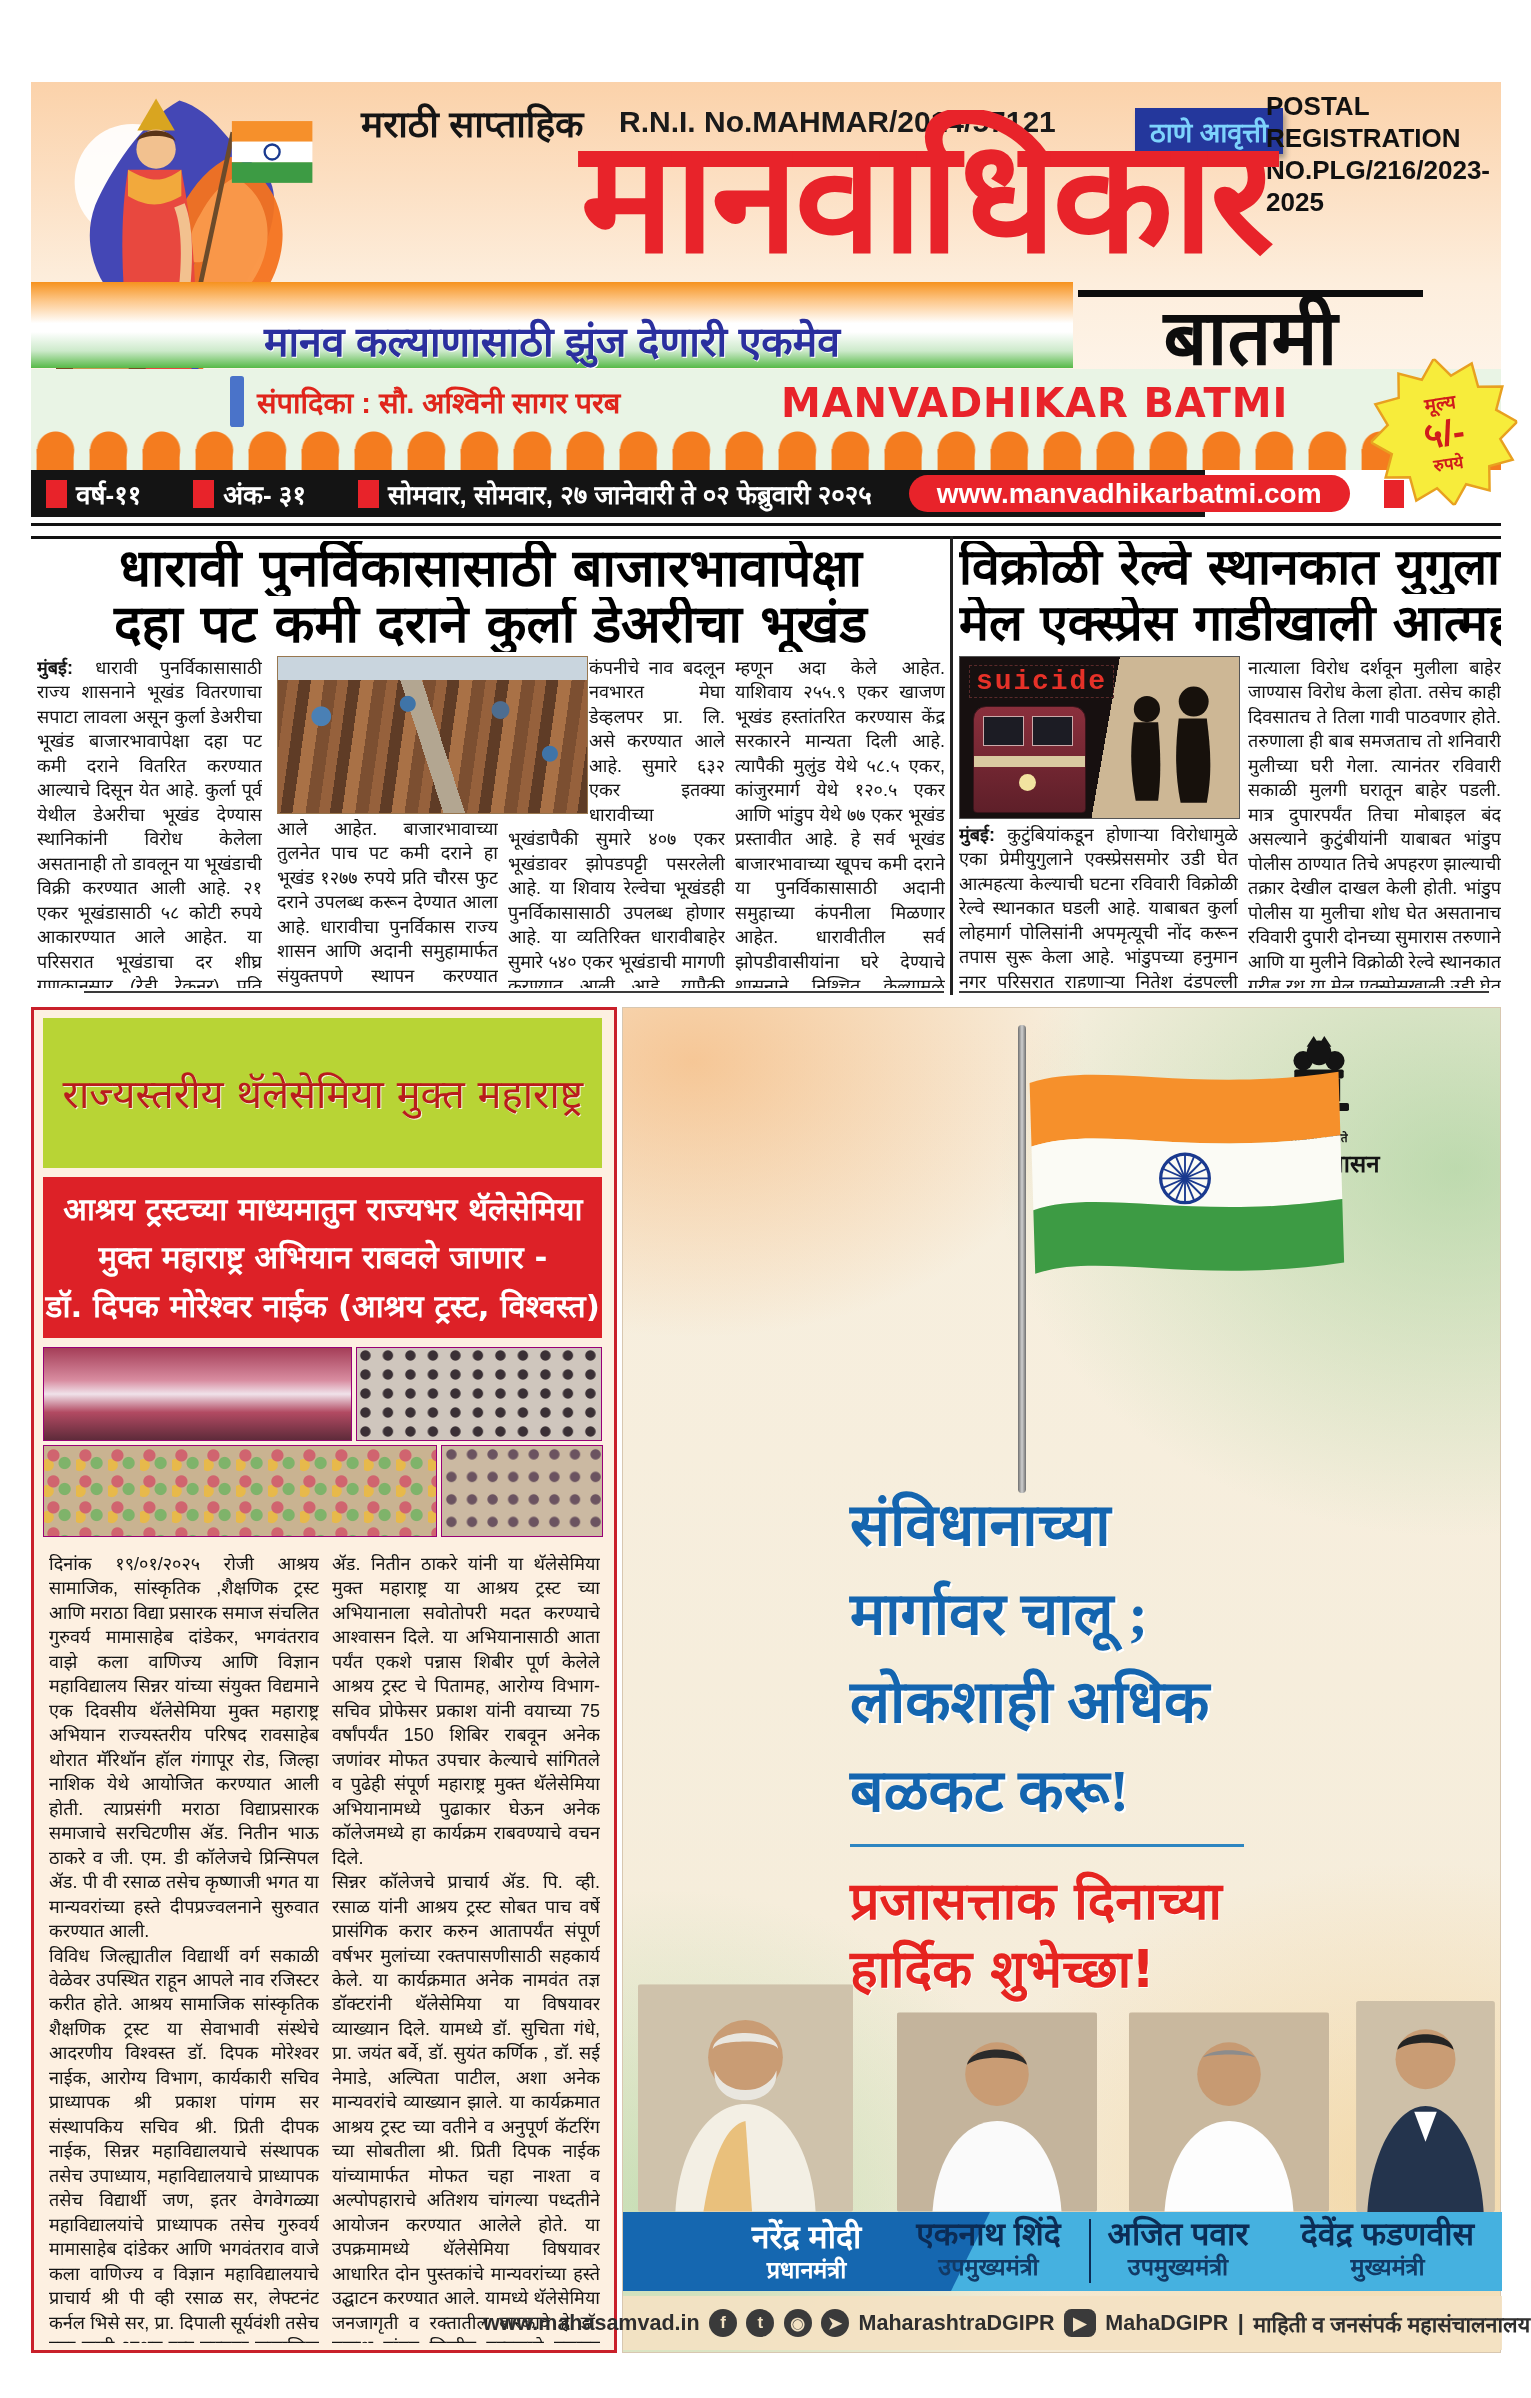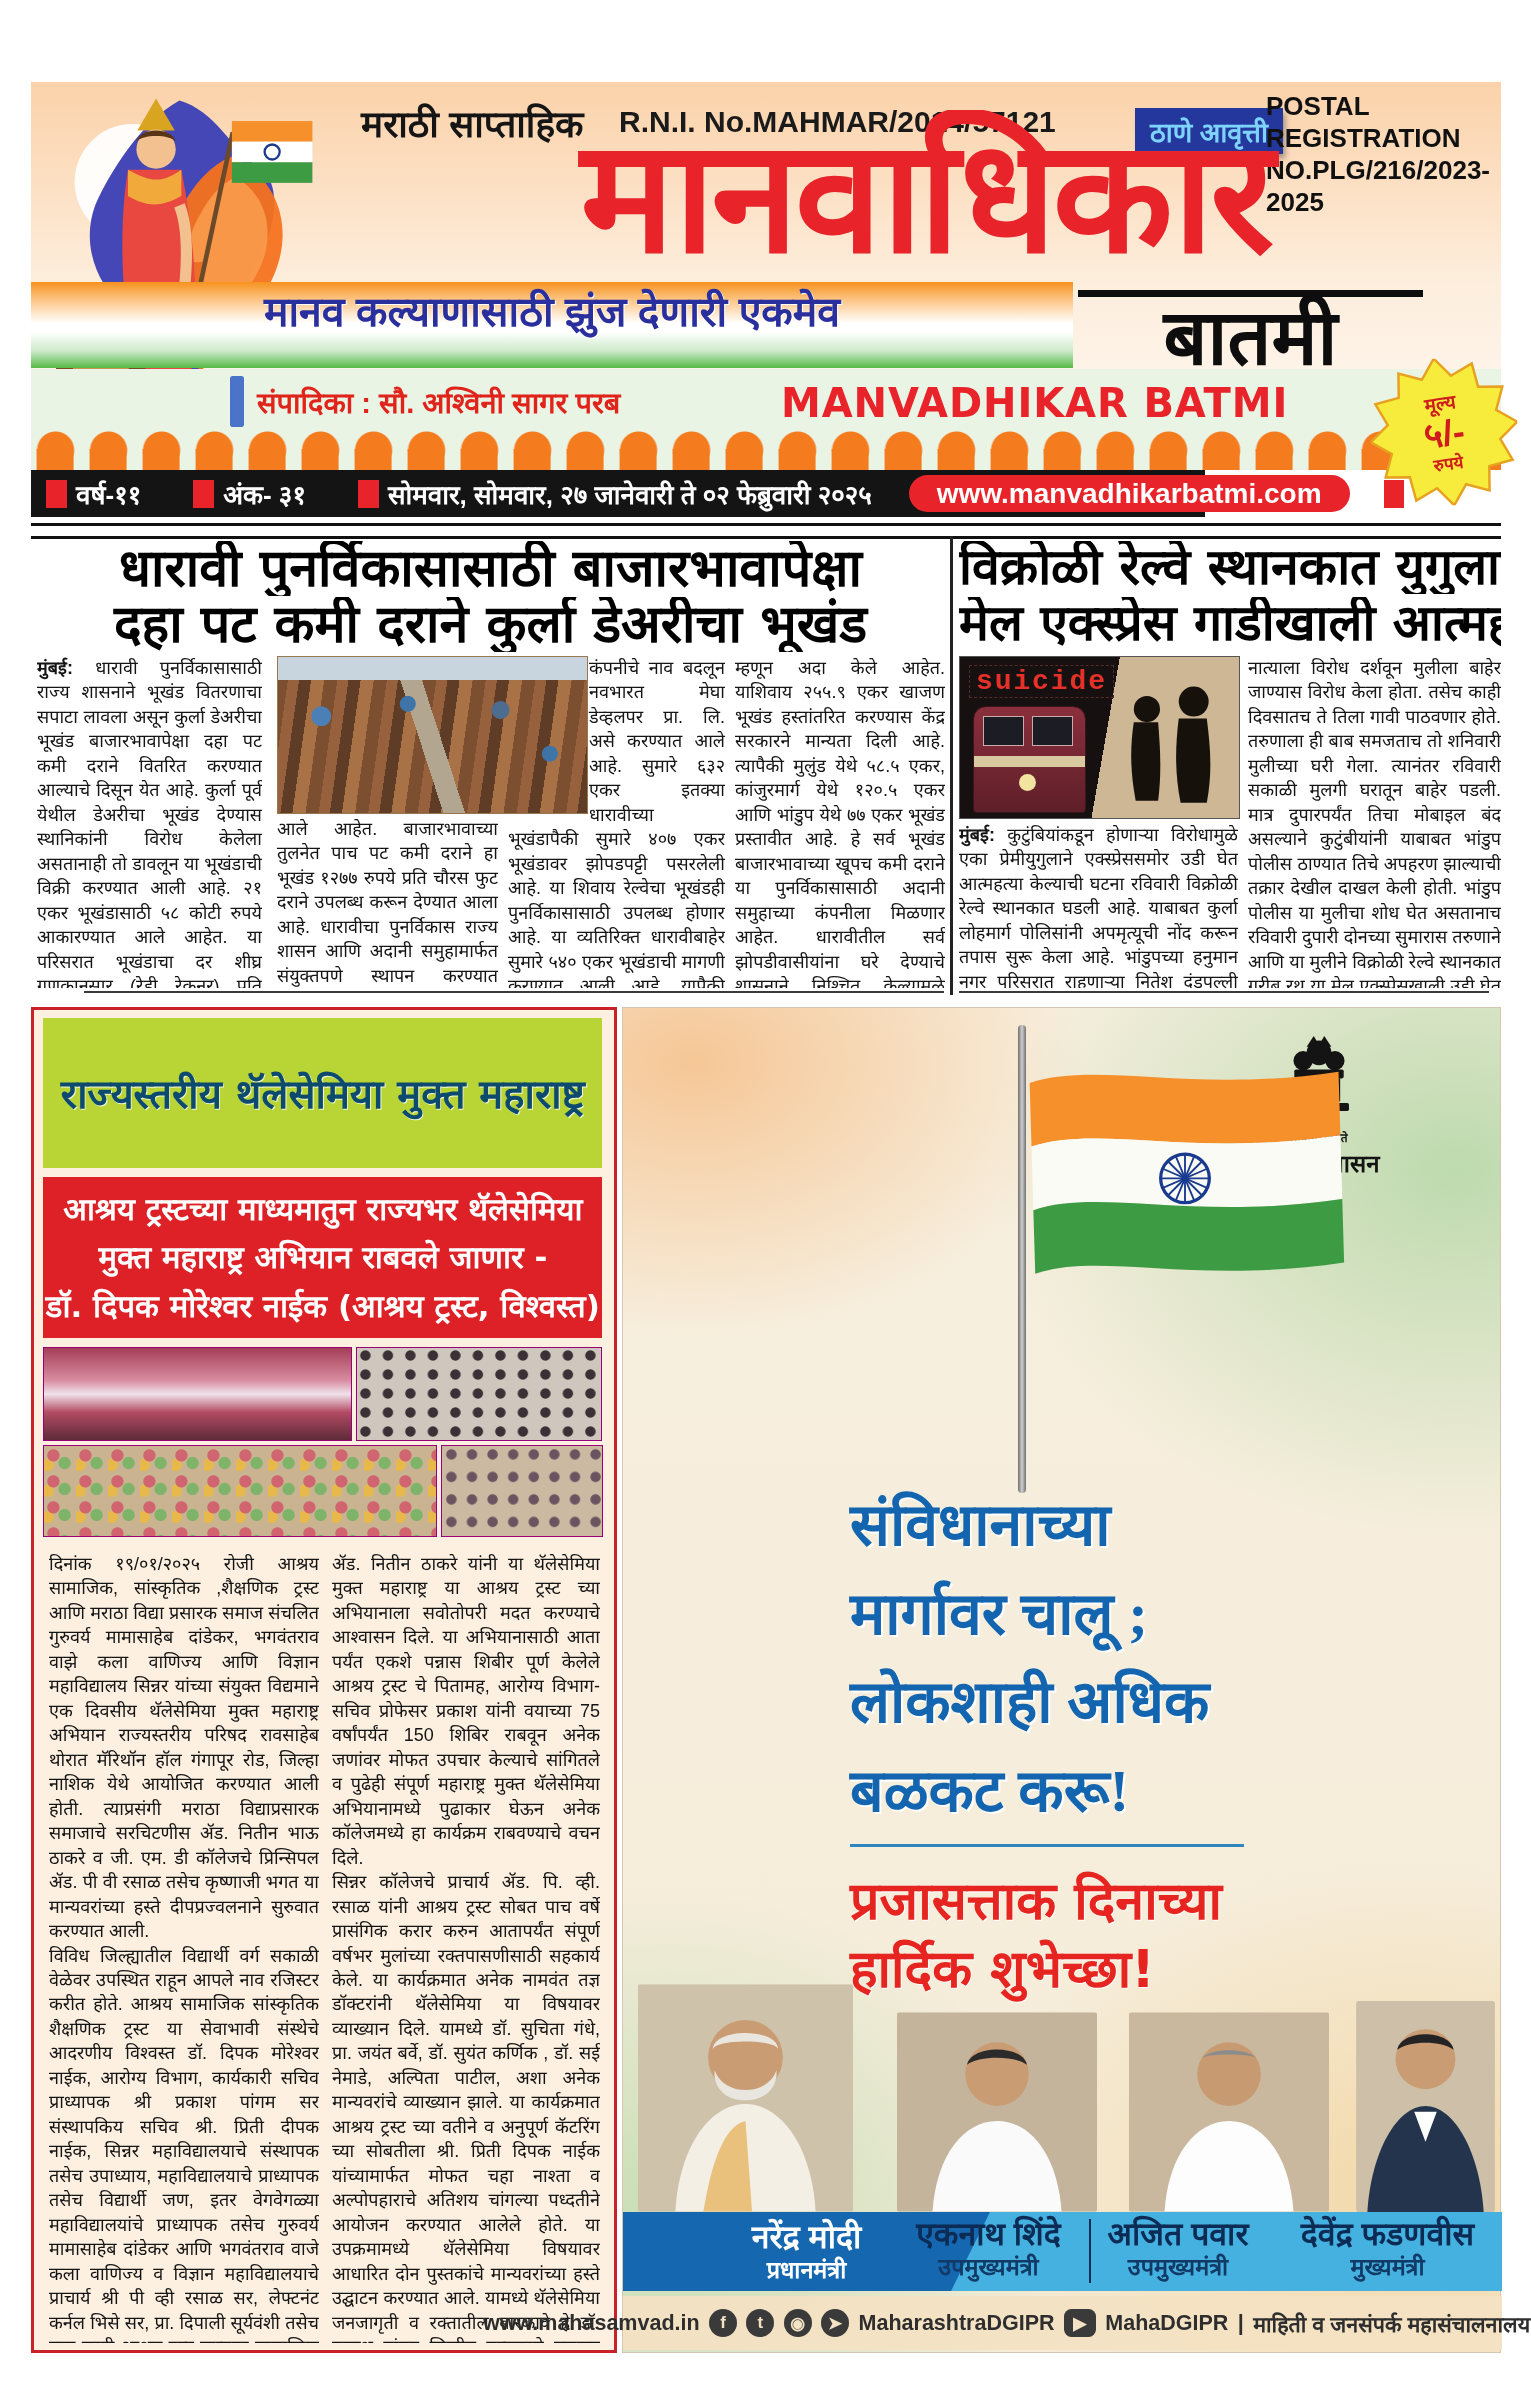--- a/index.html
+++ b/index.html
@@ -11,21 +11,21 @@
   .weekly{left:330px;top:15px;font-size:37px;font-weight:800;color:#151515;}
   .rni{left:588px;top:22.5px;font-size:30px;font-weight:800;color:#1a1a1a;}
   .edition{left:1104px;top:26px;background:#24379c;color:#7dd3fc;font-size:27px;font-weight:700;
     padding:4.7px 15px;box-shadow:2.8px 4.7px 5.6px rgba(60,60,60,.45);}
   .postal{left:1235px;top:9.4px;width:281px;font-size:26px;font-weight:800;line-height:1.22;color:#111;}
   .bigtitle{left:309px;top:28px;width:1171px;height:173px;font-size:157px;line-height:173px;font-weight:900;
     color:#e8232a;text-align:center;white-space:nowrap;overflow:hidden;letter-spacing:-3.7px;
     font-family:"DejaVu Sans",sans-serif;}
   .band{left:0;top:200px;width:1042px;height:86px;
     background:linear-gradient(180deg,#f6921e 0%,#fdc88b 22%,#ffffff 48%,#ffffff 58%,#cdeacb 80%,#57b947 100%);
-    display:flex;align-items:flex-start;justify-content:center;}
+    display:flex;align-items:flex-end;justify-content:center;}
   .band .tagline{font-size:41px;font-weight:800;color:#2a2f9e;text-shadow:0.9px 0.9px 0 #fff;}
   .batmi{left:1047px;top:208px;width:345px;height:81px;border-top:7.5px solid #0d0d0d;
     font-size:77px;font-weight:900;color:#0d0d0d;text-align:center;line-height:81px;overflow:hidden;
     font-family:"DejaVu Sans",sans-serif;}
   .editorstrip{left:0;top:287px;width:1470px;height:62px;background:#e9f4e5;}
   .editorrow{left:199px;top:294px;height:51px;display:flex;align-items:center;}
   .editorbar{width:14px;height:51px;background:#4a73c9;border-radius:2.8px;margin-right:13px;}
   .editortext{font-size:29px;font-weight:800;color:#e0241b;}
   .manvbatmi{left:750px;top:298px;font-size:40px;font-weight:900;color:#e8232a;letter-spacing:0.9px;
     font-family:"DejaVu Sans",sans-serif;}
@@ -69,21 +69,21 @@
     letter-spacing:1.9px;font-family:"Liberation Mono",monospace;border:0.9px dashed #5a2a2a;padding:0 5.6px;}
   .train{position:absolute;left:13px;top:49px;width:111px;height:105px;background:linear-gradient(180deg,#8a2f3c,#5e1f29);
     border-radius:13px 13px 3.7px 3.7px;border:1.9px solid #3a151b;}
   .train .ws{position:absolute;left:9.4px;top:9.4px;width:39px;height:28px;background:#1c1c24;border:1.9px solid #caa;}
   .train .ws2{left:58px;}
   .train .stripe{position:absolute;left:0;top:49px;width:100%;height:11.2px;background:#d9c9a0;}
   .train .lamp{position:absolute;left:45px;top:67px;width:17px;height:17px;border-radius:50%;background:#f2e3a0;}
   
   .leftbox{left:31px;top:1007px;width:586px;height:1346px;border:3.7px solid #c9202a;background:#fdf0e1;box-sizing:border-box;}
   .greenbox{background:#b8d435;display:flex;flex-direction:column;align-items:center;justify-content:center;}
-  .greenbox div{font-size:40px;font-weight:700;color:#0c4a6e;text-shadow:0.9px 0.9px 0 #f3f8d8;white-space:nowrap;
+  .greenbox div{font-size:40px;font-weight:400;color:#b91c1c;text-shadow:0.9px 0.9px 0 #f3f8d8;white-space:nowrap;
     font-family:"DejaVu Sans",sans-serif;}
   .redbox{background:#dd2127;display:flex;flex-direction:column;align-items:center;justify-content:center;}
   .redbox div{font-size:31px;font-weight:800;color:#fff;white-space:nowrap;line-height:1.55;
     font-family:"DejaVu Sans",sans-serif;}
   .tile{position:absolute;border:0.9px solid #907;box-sizing:border-box;}
   .tile1{background:linear-gradient(180deg,#a53e58 0%,#d88ca0 35%,#f0e2ea 50%,#b24a62 70%,#5e2b3a 100%);}
   .tile2{background-color:#cfc6bd;
     background-image:radial-gradient(circle 5.6px at 8.4px 7.5px,#3a3035 4.7px,rgba(0,0,0,0) 5.6px);
     background-size:22.5px 19px;}
   .tile3{background:linear-gradient(180deg,#d9c9a8 0 30%,rgba(0,0,0,0) 30%),

